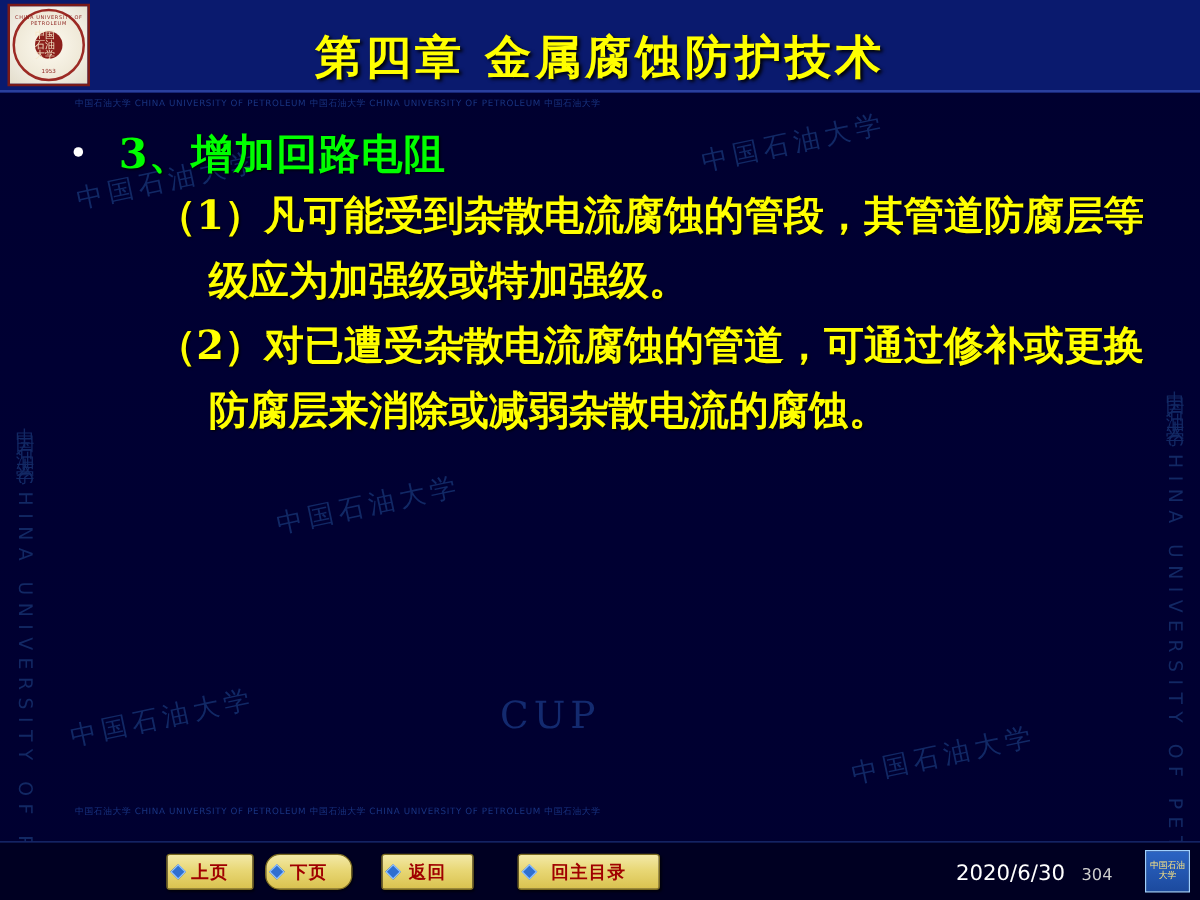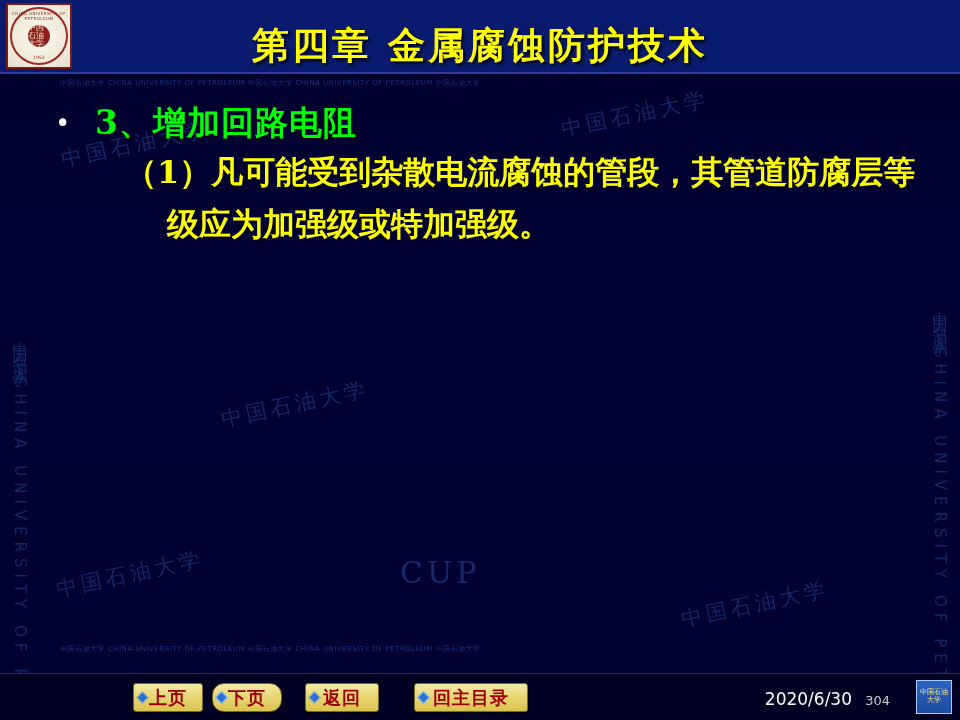--- a/index.html
+++ b/index.html
@@ -175,21 +175,21 @@
     position: absolute;
     bottom: 8px;
     height: 27px;
     background: linear-gradient(180deg, #f3e9a8 0%, #e8d775 45%, #d9c24f 100%);
     border: 1px solid #7a6a20;
     border-radius: 3px;
     display: flex;
     align-items: center;
     justify-content: center;
     color: #a00000;
-    font-size: 18px;
+    font-size: 14px;
     font-weight: bold;
     font-family: "DejaVu Serif", "Liberation Serif", serif;
     box-shadow: 1px 1px 2px rgba(0,0,0,0.6);
     letter-spacing: 1px;
   }
   .navbtn::before {
     content: "";
     position: absolute;
     left: 4px;
     width: 9px; height: 9px;
@@ -266,20 +266,21 @@
       <div class="logo-year">1953</div>
     </div>
   </div>
 
   <div class="content">
     <div class="bullet-row">
       <div class="bullet-dot">•</div>
       <div class="heading">3、增加回路电阻</div>
     </div>
     <div class="para">（1）凡可能受到杂散电流腐蚀的管段，其管道防腐层等级应为加强级或特加强级。</div>
+    <div class="para">（2）对已遭受杂散电流腐蚀的管道，可通过修补或更换防腐层来消除或减弱杂散电流的腐蚀。</div>
   </div>
 
   <div class="footer-band"></div>
 
   <div class="navbtn" id="btn-prev">上页</div>
   <div class="navbtn" id="btn-next">下页</div>
   <div class="navbtn" id="btn-back">返回</div>
   <div class="navbtn" id="btn-home">回主目录</div>
 
   <div class="footer-date">2020/6/30</div>

